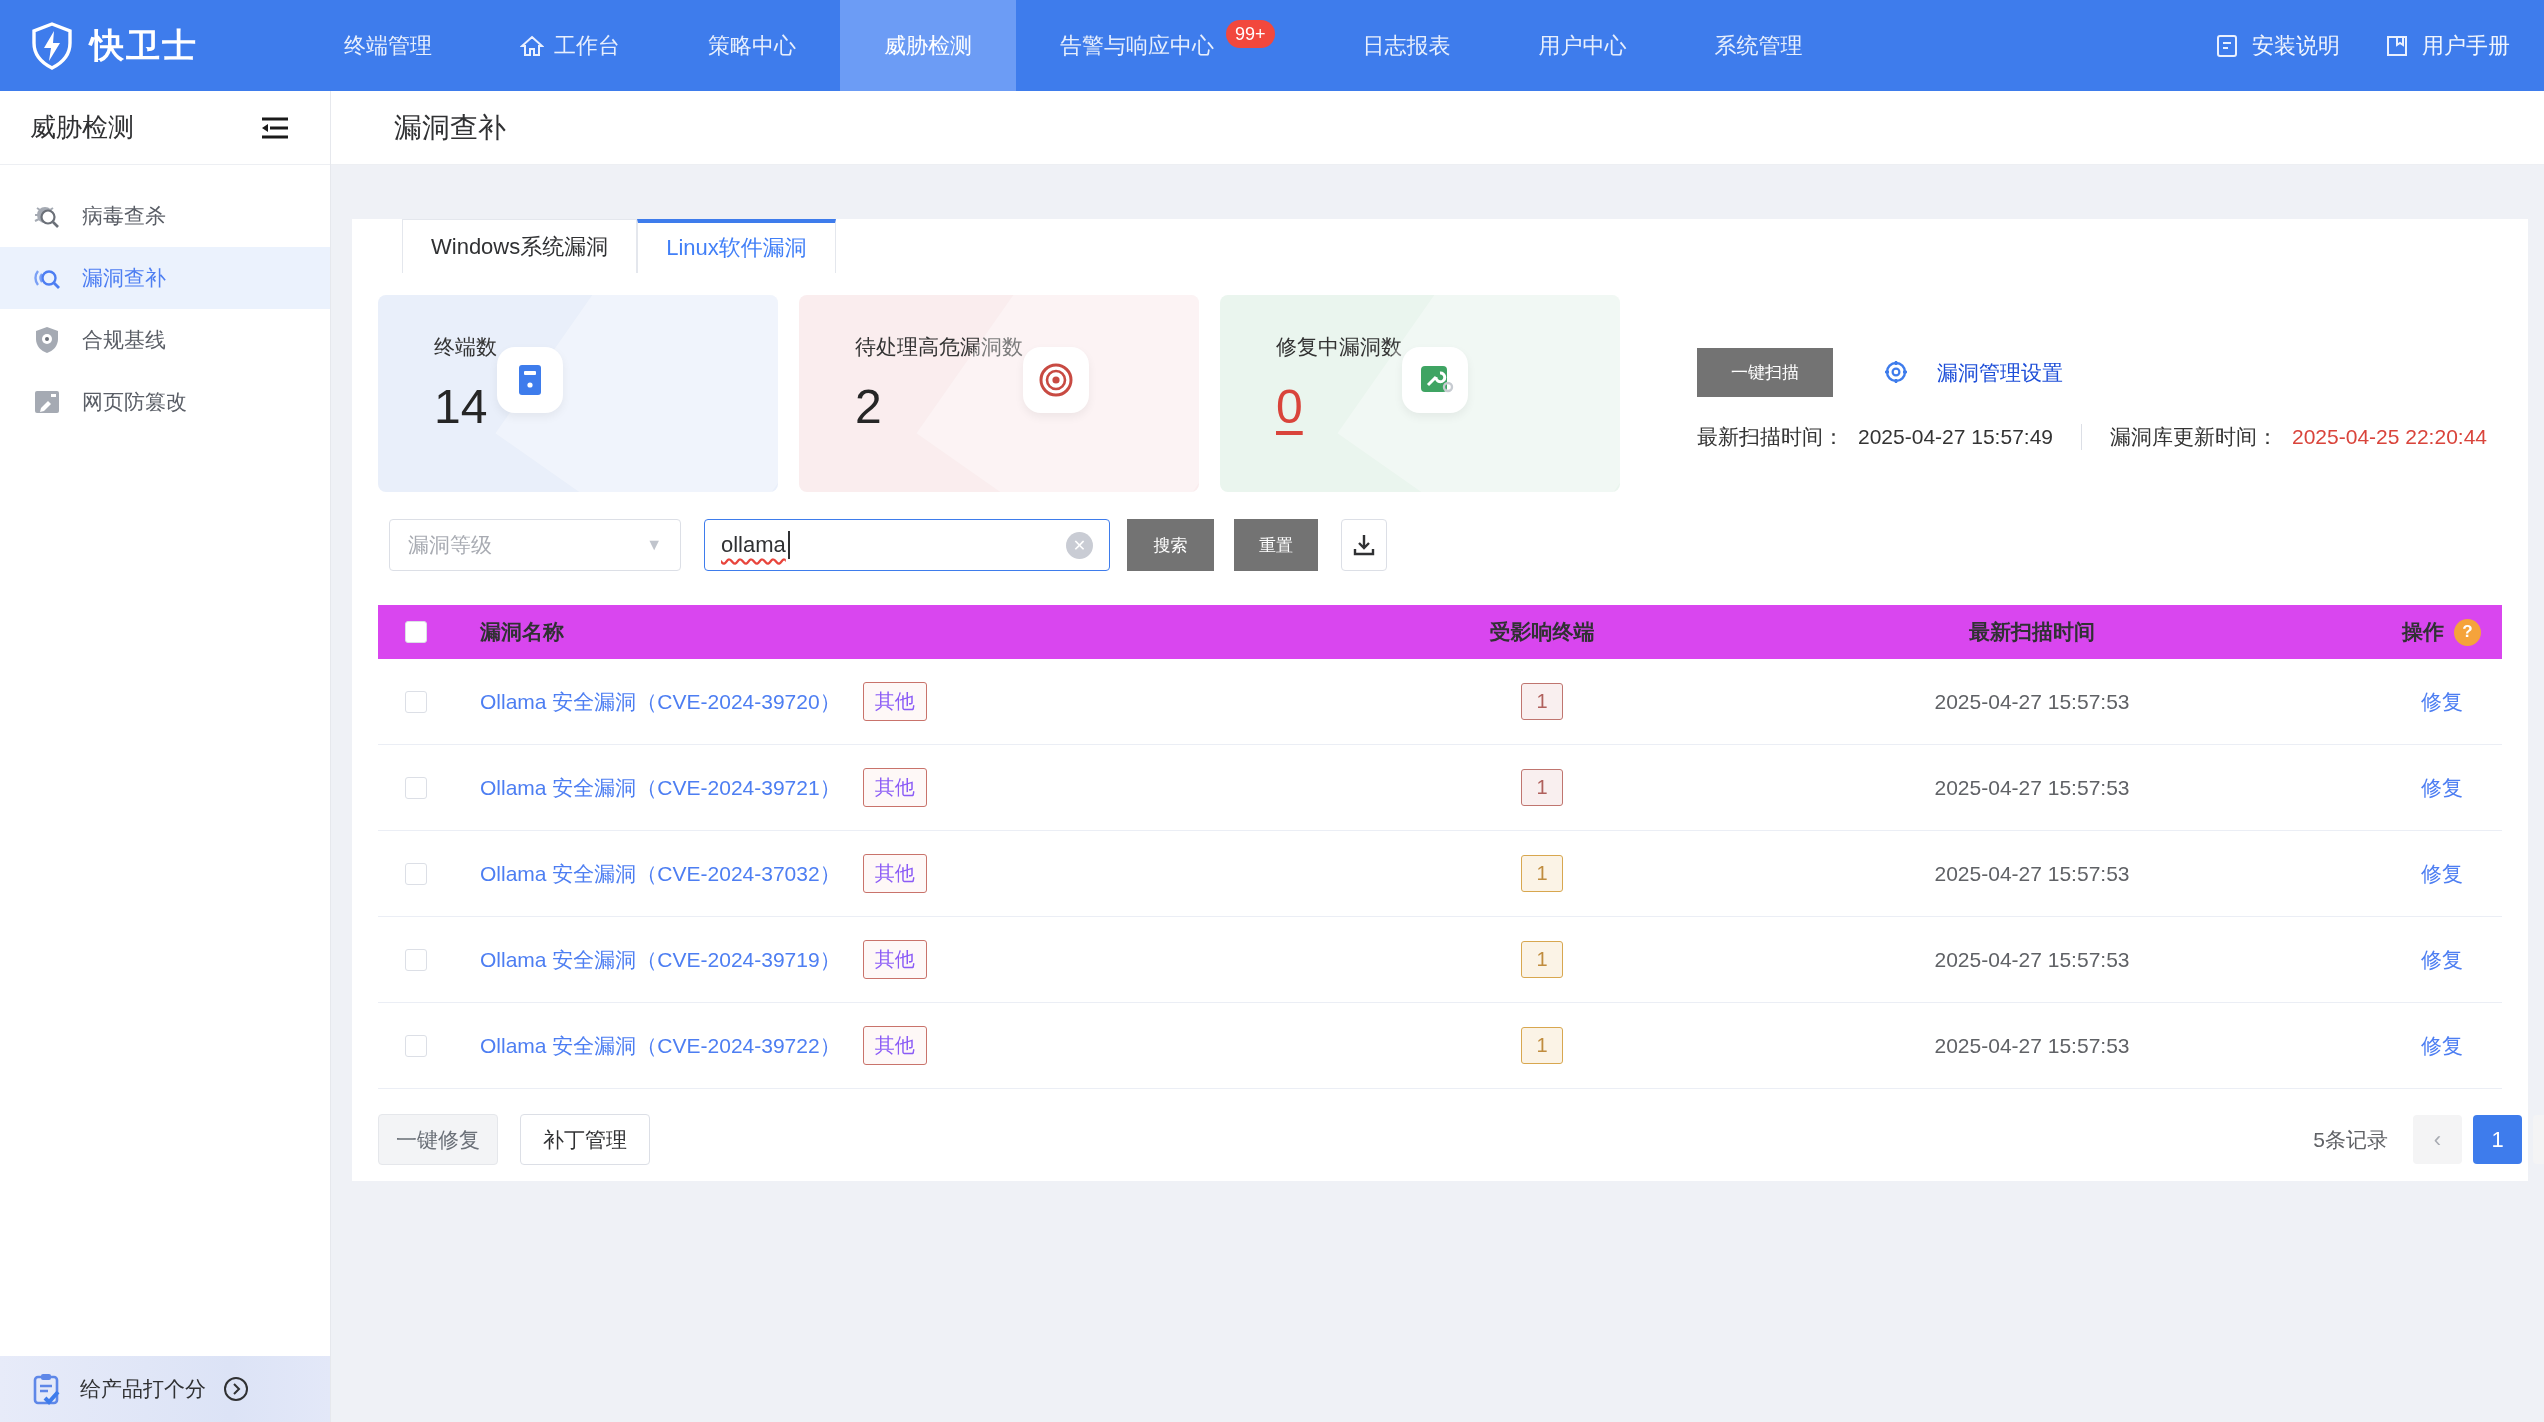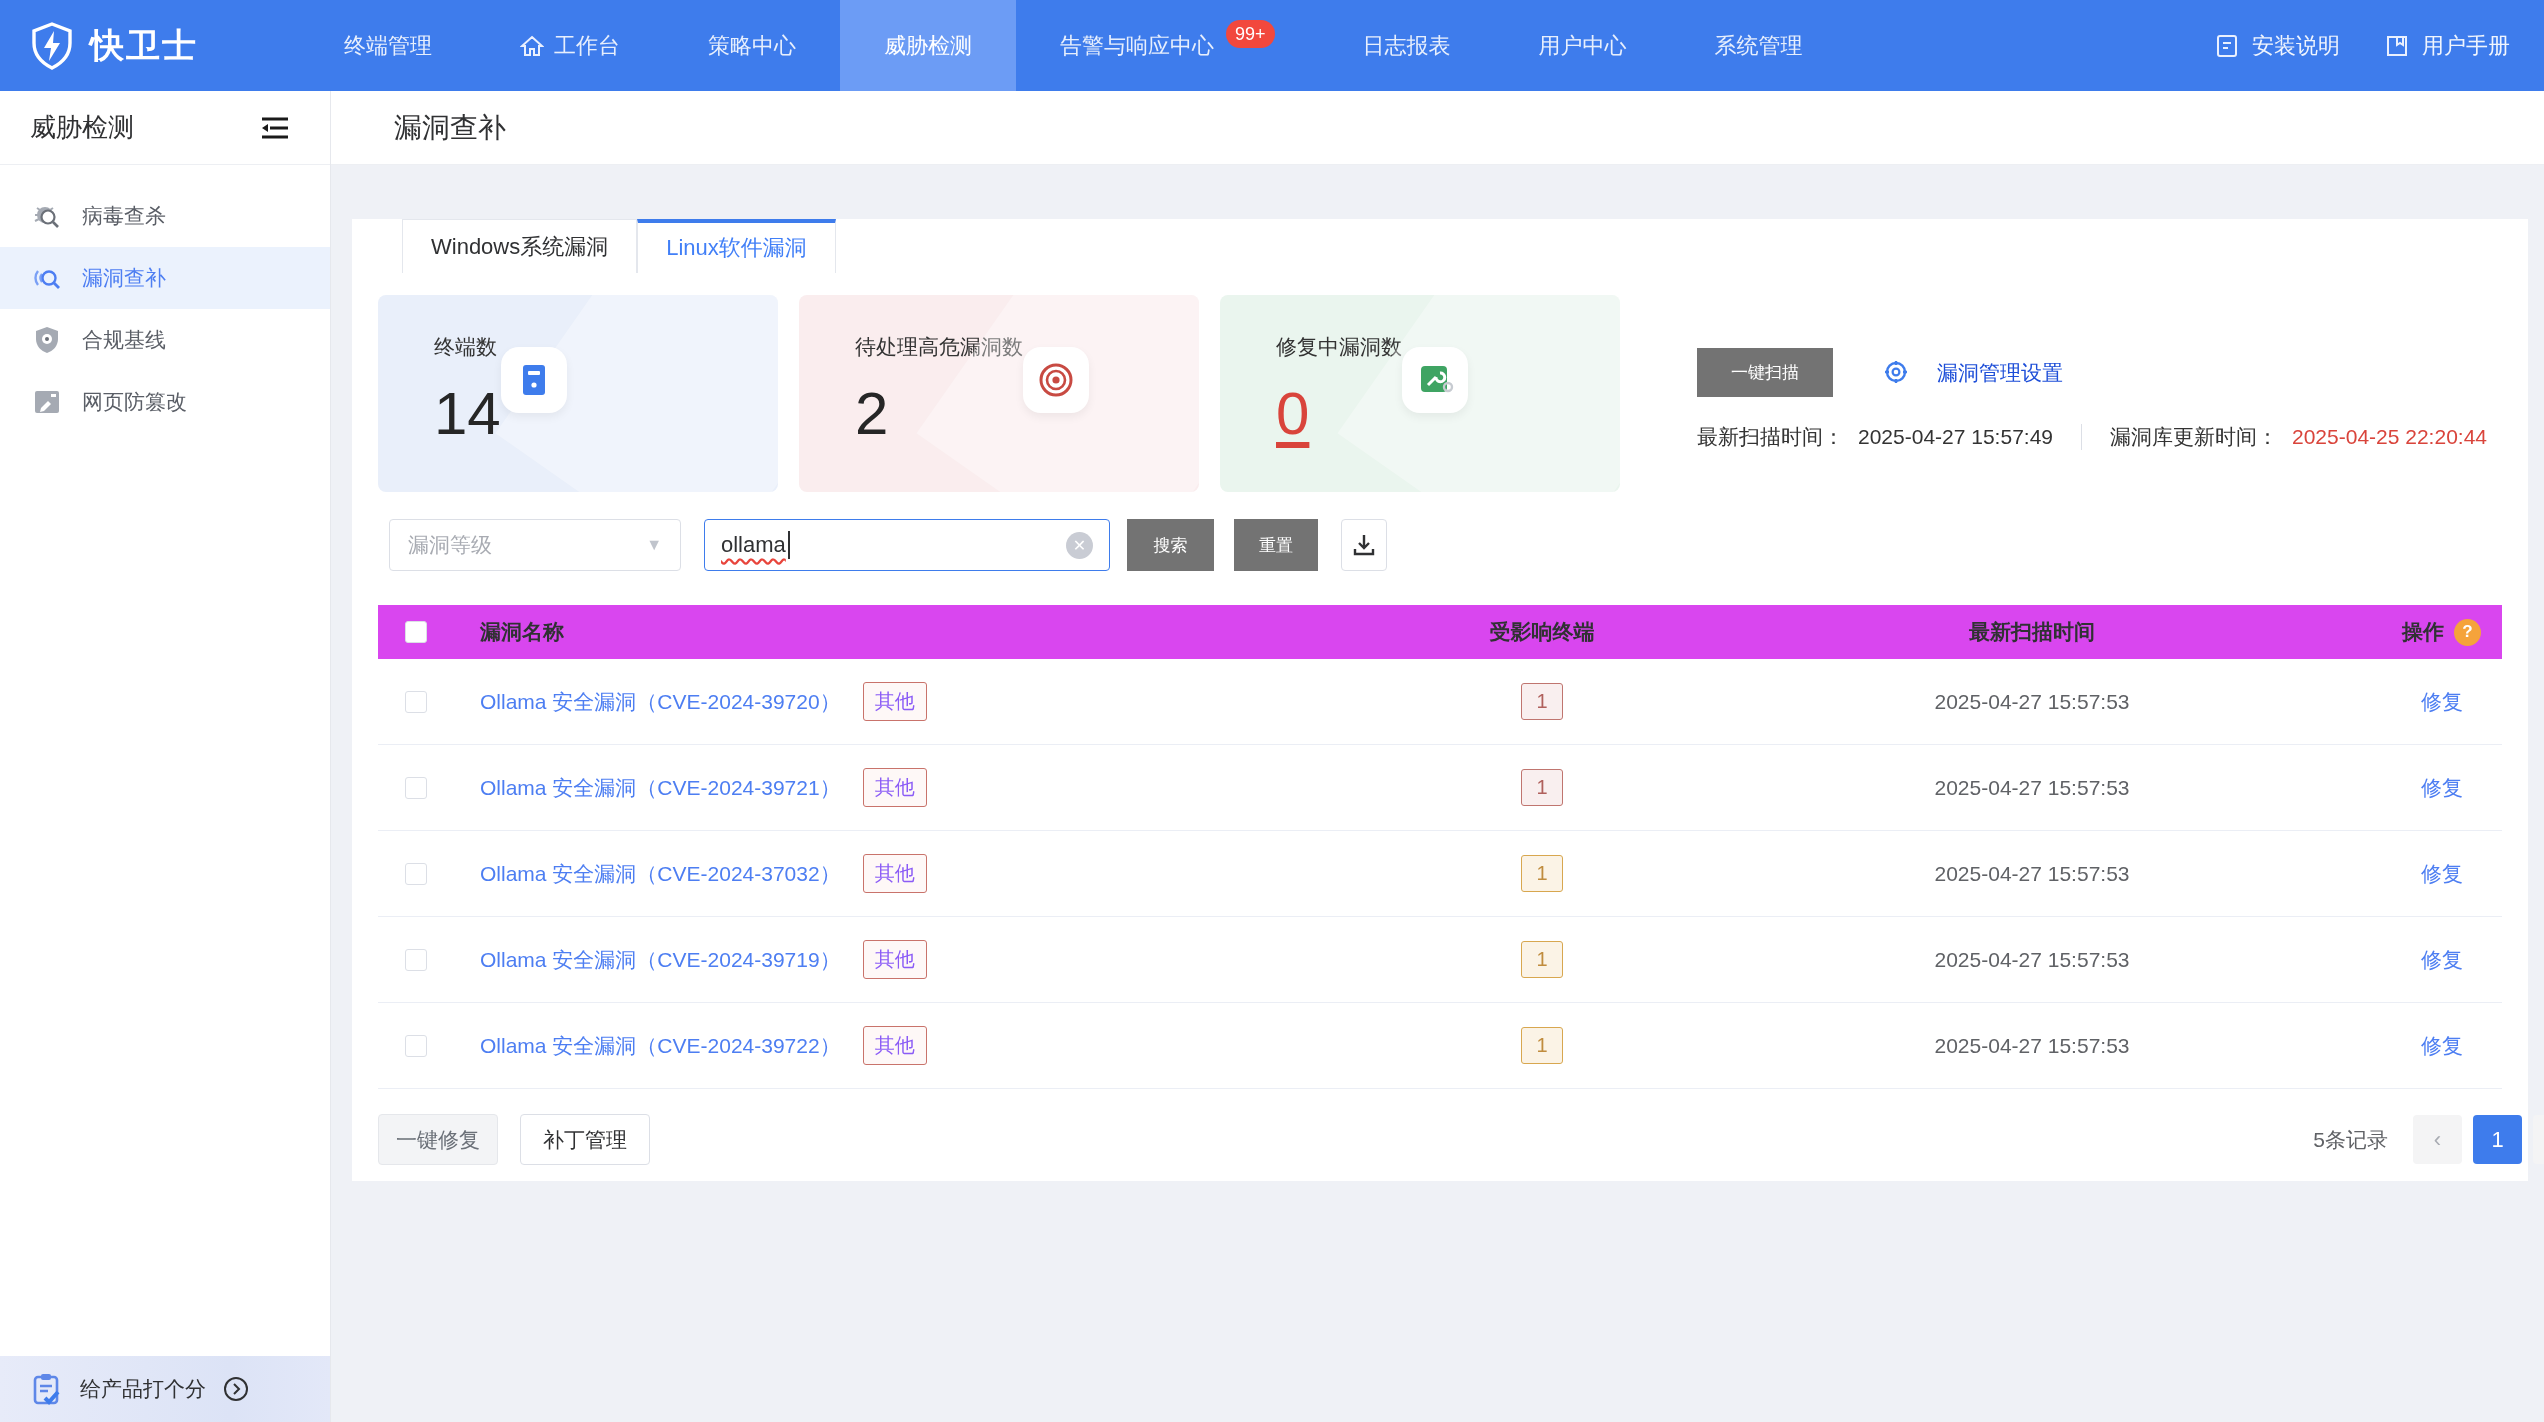--- a/index.html
+++ b/index.html
@@ -39,21 +39,21 @@
   .tab { min-width:183px; padding:0 28px; display:flex; align-items:center; justify-content:center; font-size:22px; color:#303133; background:#fff; border:1px solid #E4E7ED; border-bottom:none; cursor:pointer; }
   .tab.active { color:#417FF7; border-top:4px solid #3E7CEC; border-left:1px solid #E4E7ED; border-right:1px solid #E4E7ED; }
 
   .stats-row { display:flex; margin-top:22px; }
   .stat-card { width:400px; height:197px; margin-right:21px; border-radius:8px; padding:38px 36px 2px 56px; display:flex; justify-content:flex-start; position:relative; overflow:hidden; }
   .stat-card::after { content:""; position:absolute; right:-40px; top:-60px; width:260px; height:300px; background:rgba(255,255,255,.35); transform:rotate(35deg); pointer-events:none; }
   .stat-card.blue { background:#E9EFFA; }
   .stat-card.red { background:#FAEDEE; }
   .stat-card.green { background:#EAF5EE; }
   .stat-label { font-size:21px; color:#333; margin-bottom:18px; }
-  .stat-value { font-size:60px; color:#262626; font-weight:500; }
+  .stat-value { font-size:48px; color:#262626; font-weight:500; }
   .stat-value.red-underline { color:#D9443B; text-decoration:underline; text-underline-offset:8px; cursor:pointer; }
   .stat-icon { width:66px; height:66px; background:#fff; border-radius:18px; box-shadow:0 4px 10px rgba(0,0,0,.06); display:flex; align-items:center; justify-content:center; margin-top:14px; z-index:1; }
 
   .actions-panel { margin-left:56px; padding-top:53px; }
   .actions-buttons { display:flex; align-items:center; gap:50px; }
   .btn-primary { background:#737373; color:#fff; border:none; border-radius:0; font-size:17px; cursor:pointer; font-family:inherit; }
   .scan-btn { width:136px; height:49px; }
   .settings-link { display:flex; align-items:flex-start; gap:28px; color:#1d4ed8; font-size:21px; cursor:pointer; }
   .scan-times { margin-top:26px; display:flex; align-items:center; font-size:21px; color:#333; white-space:nowrap; }
   .scan-times .val { margin-left:14px; }

